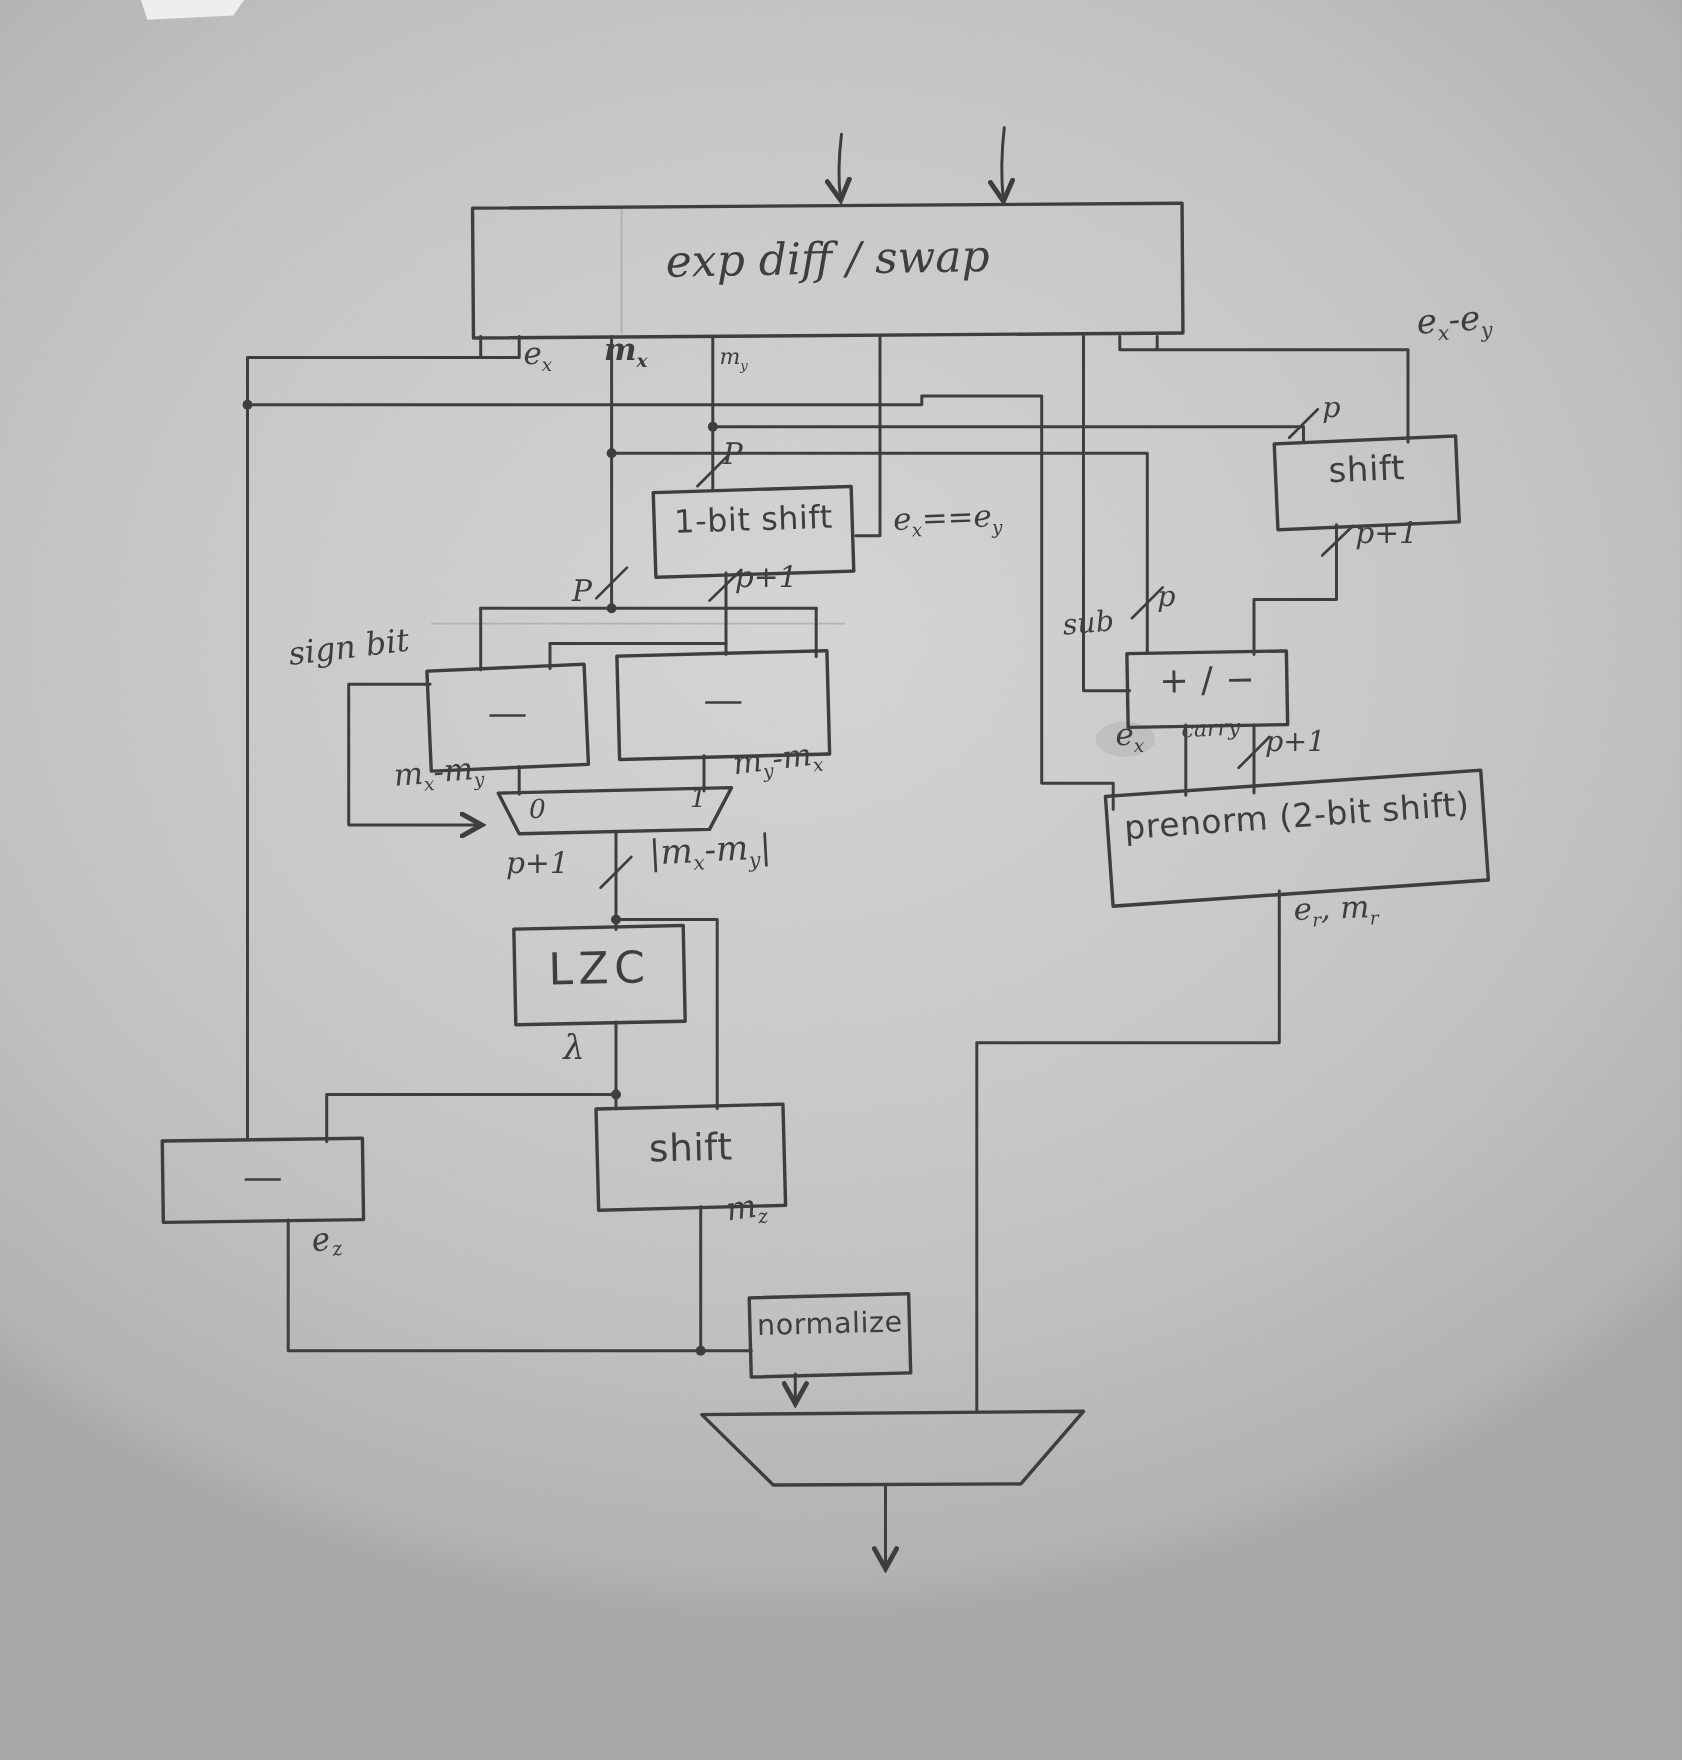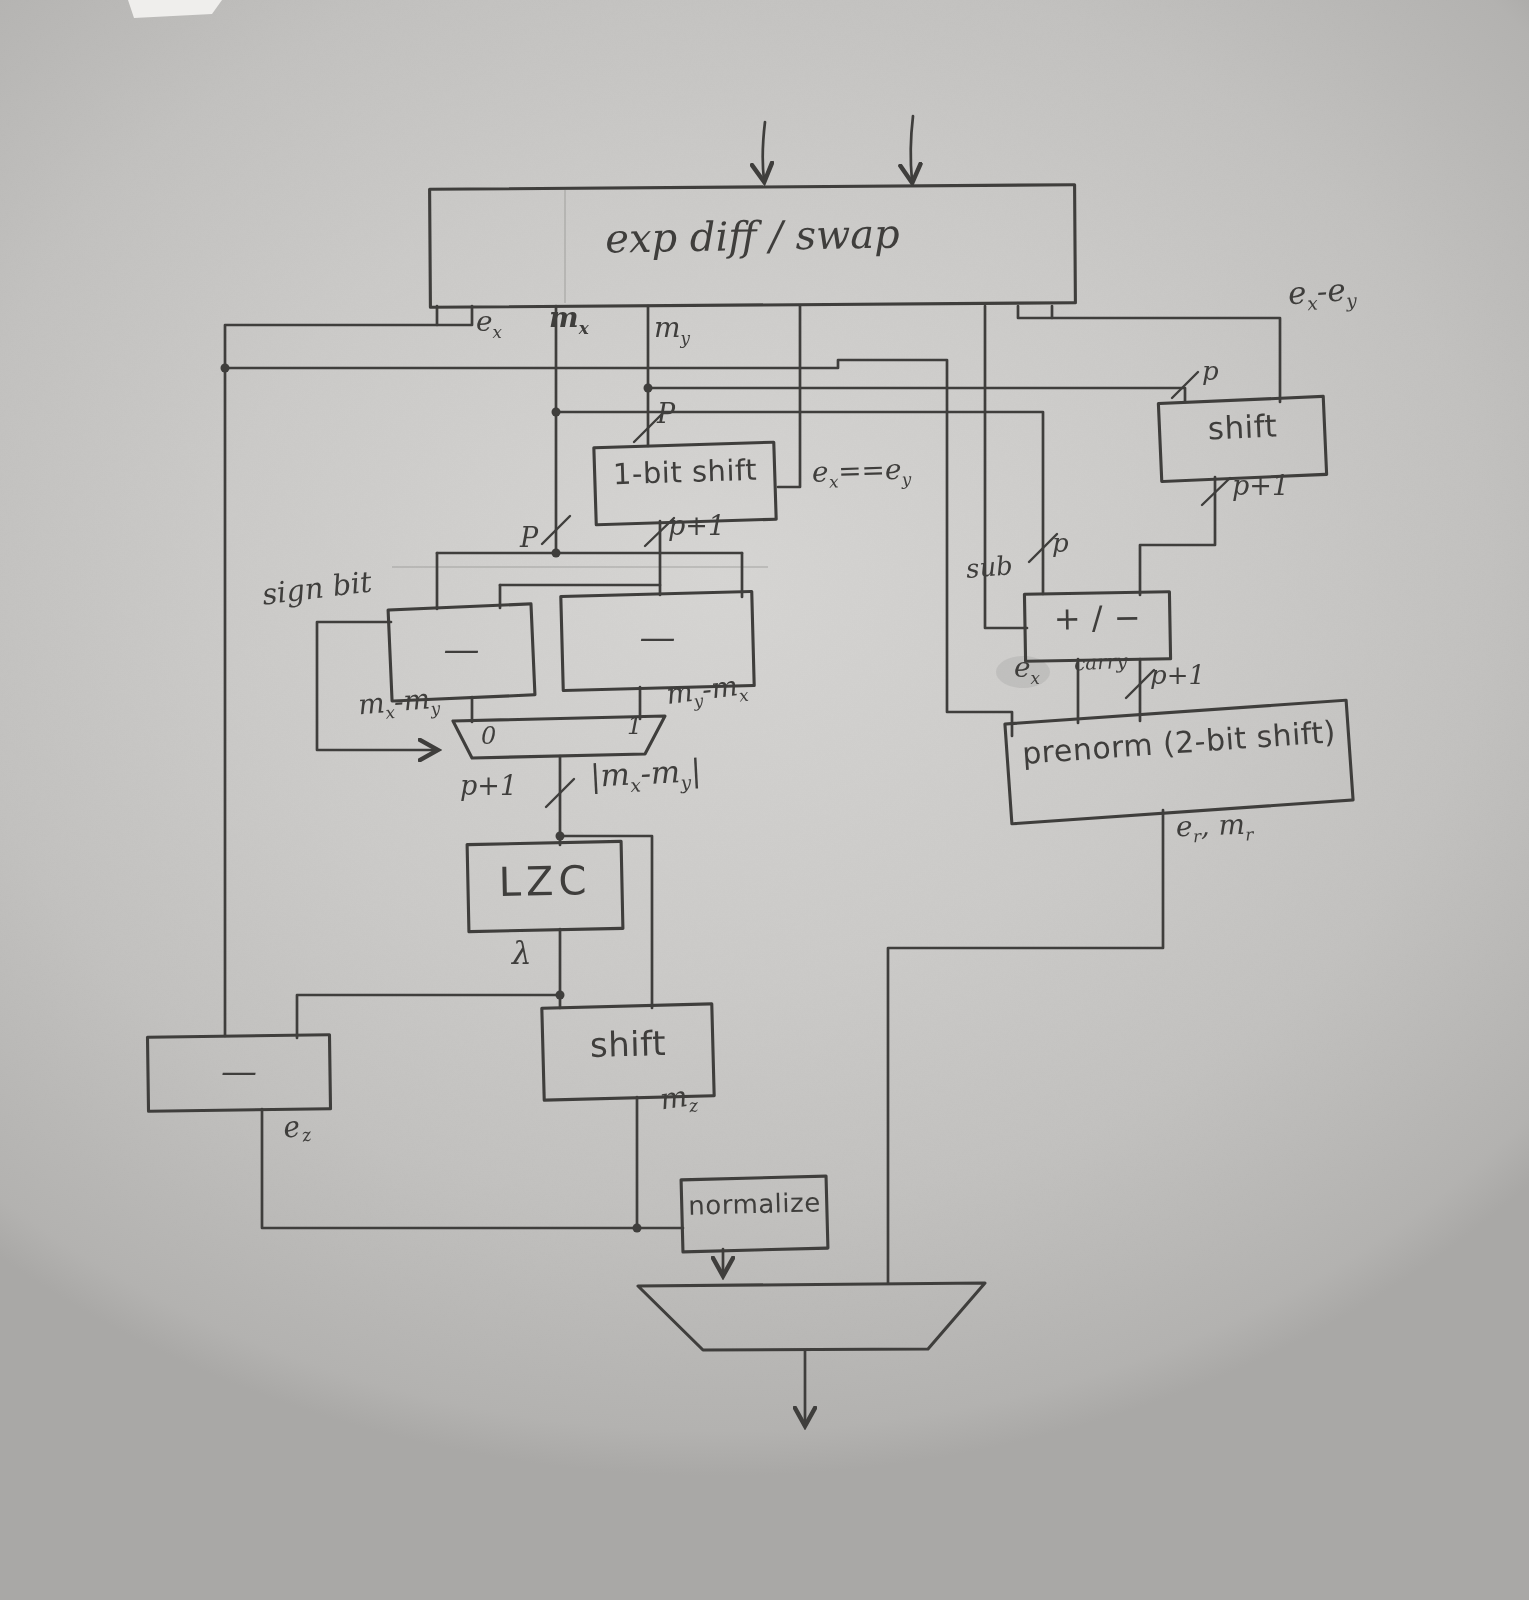--- a/index.html
+++ b/index.html
@@ -144,21 +144,21 @@
 <div class="lbl hw ctr" style="left:562px;top:619px;width:191px;font-size:36px;">—</div>
 <div class="lbl pr ctr" style="left:468px;top:861px;width:154px;font-size:40px;letter-spacing:5px;transform:rotate(-1.2deg);">LZC</div>
 <div class="lbl pr ctr" style="left:543px;top:1027px;width:170px;font-size:34px;transform:rotate(-1.5deg);">shift</div>
 <div class="lbl hw ctr" style="left:148px;top:1053px;width:182px;font-size:36px;">—</div>
 <div class="lbl pr ctr" style="left:682px;top:1191px;width:145px;font-size:26px;transform:rotate(-1.5deg);">normalize</div>
 <div class="lbl pr ctr" style="left:1025px;top:602px;width:145px;font-size:32px;transform:rotate(-1deg);">+ / −</div>
 <div class="lbl pr ctr" style="left:1008px;top:728px;width:342px;font-size:30px;transform:rotate(-4deg);">prenorm (2-bit shift)</div>
 
 <div class="lbl hw" style="left:476px;top:308px;font-size:28px;">e<sub>x</sub></div>
 <div class="lbl hw" style="left:549px;top:304px;font-size:28px;font-weight:bold;">m<sub>x</sub></div>
-<div class="lbl hw" style="left:654px;top:314px;font-size:28px;">m<sub>y</sub></div>
+<div class="lbl hw" style="left:654px;top:314px;font-size:20px;">m<sub>y</sub></div>
 <div class="lbl hw" style="left:1288px;top:276px;font-size:31px;transform:rotate(-4deg);">e<sub>x</sub>-e<sub>y</sub></div>
 <div class="lbl hw" style="left:1202px;top:358px;font-size:26px;">p</div>
 <div class="lbl hw" style="left:1232px;top:472px;font-size:27px;">p+1</div>
 <div class="lbl hw" style="left:657px;top:400px;font-size:27px;">P</div>
 <div class="lbl hw" style="left:668px;top:512px;font-size:27px;">p+1</div>
 <div class="lbl hw" style="left:520px;top:524px;font-size:27px;">P</div>
 <div class="lbl hw" style="left:812px;top:457px;font-size:28px;transform:rotate(-2deg);">e<sub>x</sub>==e<sub>y</sub></div>
 <div class="lbl hw" style="left:262px;top:574px;font-size:29px;transform:rotate(-7deg);">sign bit</div>
 <div class="lbl hw" style="left:358px;top:688px;font-size:28px;transform:rotate(-5deg);">m<sub>x</sub>-m<sub>y</sub></div>
 <div class="lbl hw" style="left:666px;top:676px;font-size:28px;transform:rotate(-7deg);">m<sub>y</sub>-m<sub>x</sub></div>

